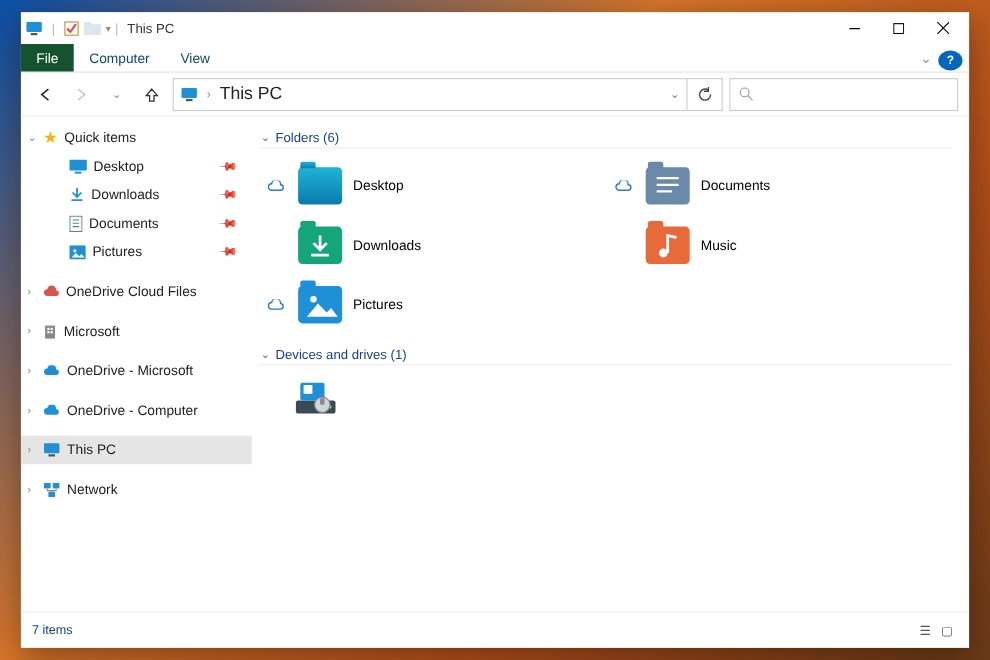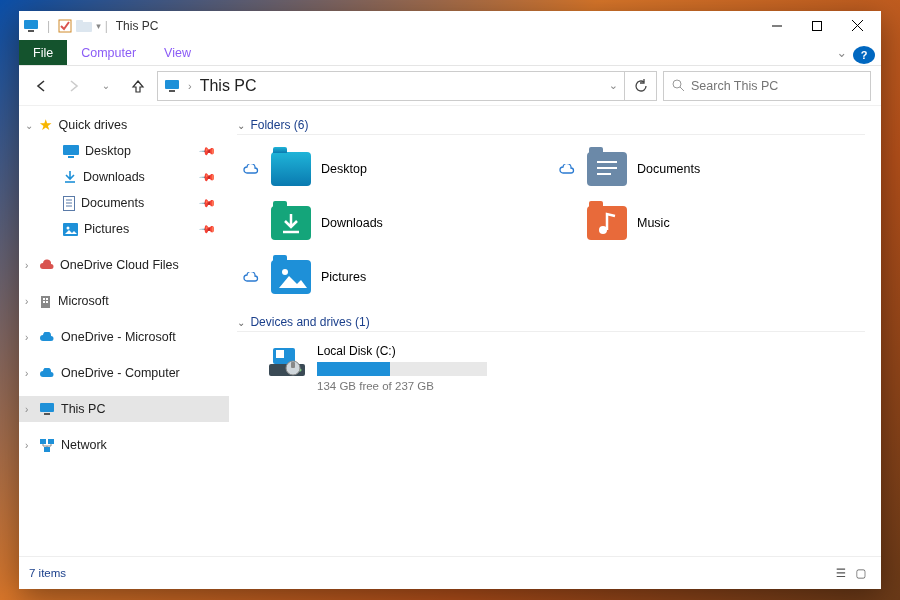--- a/index.html
+++ b/index.html
@@ -9,21 +9,21 @@
     display:flex; align-items:center; justify-content:center;
   }
   .window { width: 862px; height: 578px; background:#fff; display:flex; flex-direction:column; box-shadow:0 8px 30px rgba(0,0,0,.4); }
   .titlebar { height:29px; display:flex; align-items:center; padding:0 4px; font-size:12px; color:#333; }
   .titlebar .ticons { display:flex; gap:4px; align-items:center; }
   .titlebar .sep { color:#bbb; margin:0 4px; }
   .titlebar .title { margin-left:4px; }
   .titlebar .spacer { flex:1; }
   .winbtn { width:40px; height:29px; display:flex; align-items:center; justify-content:center; cursor:default;}
   .ribbon { height:26px; display:flex; align-items:stretch; font-size:12.5px; border-bottom:1px solid #e5e5e5; }
-  .ribbon .tab { padding:0 14px; display:flex; align-items:center; color:#8b5cf6; }
+  .ribbon .tab { padding:0 14px; display:flex; align-items:center; color:#0c4a6e; }
   .ribbon .tab.file { background:#14532d; color:#fff; }
   .ribbon .spacer{flex:1;}
   .ribbon .help { width:22px; height:18px; margin:4px 6px 0 0; align-self:center; display:flex;align-items:center;justify-content:center; background:#0067c0;color:#fff;border-radius:50%;font-size:11px;font-weight:bold;}
   .ribbon .expand { padding:0 6px; color:#888; display:flex;align-items:center;}
   .navbar { height:40px; display:flex; align-items:center; gap:6px; padding:4px 10px; border-bottom:1px solid #f0f0f0;}
   .navbtn { width:26px;height:28px;display:flex;align-items:center;justify-content:center;color:#555;}
   .navbtn.disabled{color:#ccc;}
   .addr { flex:1; height:30px; border:1px solid #ccc; display:flex; align-items:center; gap:8px; padding:0 6px;}
   .addr .chev{color:#888;font-size:11px;}
   .refresh{width:32px;height:30px;border:1px solid #ccc; border-left:none; display:flex;align-items:center;justify-content:center;color:#555; margin-left:-6px;}
@@ -148,31 +148,30 @@
           <path d="M10 0 L10 4 L6 4" fill="none" stroke="#444" stroke-width="1.3"></path>
         </svg>
     </div>
     <div class="search">
       <span>
           <svg width="13" height="13">
             <circle cx="5" cy="5" r="4" fill="none" stroke="#999"></circle>
             <line x1="8" y1="8" x2="12" y2="12" stroke="#999"></line>
           </svg>
         </span>
-      <input placeholder="Search This PC" style="">
     </div>
   </div>
 
   <div class="body">
 
     <div class="sidebar">
       <div class="sbitem">
         <span class="caret">⌄</span>
         <span style="color:#f7b500;font-size:15px;">★</span>
-        <span>Quick drives</span>
+        <span>Quick items</span>
       </div>
       <div class="sbitem sub">
         <span>
             <svg width="16" height="13">
               <rect width="16" height="10" rx="1" fill="#1e90d8"></rect>
               <rect x="5" y="11" width="6" height="2" fill="#1e90d8"></rect>
             </svg>
           </span>
         <span>Desktop</span>
         <span class="pin">📌</span>
@@ -360,27 +359,20 @@
         <span>
           <svg width="40" height="36">
               <rect x="2" y="20" width="36" height="12" rx="2" fill="#3a4a55"></rect>
               <circle cx="33" cy="26" r="1.5" fill="#7fd17f"></circle>
               <rect x="6" y="4" width="22" height="16" rx="2" fill="#1e90d8"></rect>
               <rect x="9" y="6" width="8" height="8" fill="#fff"></rect>
               <circle cx="26" cy="24" r="7" fill="#d0d7dc" stroke="#888"></circle>
               <rect x="24" y="18" width="4" height="6" rx="1" fill="#888"></rect>
             </svg>
         </span>
-        <div class="drive-info">
-          <div>Local Disk (C:)</div>
-          <div class="drive-bar">
-              <div class="drive-fill" id="drive-fill" style="width: 43%;"></div>
-            </div>
-          <div class="drive-sub">134 GB free of 237 GB</div>
-        </div>
       </div>
     </div>
   </div>
 
   <div class="status">
     <span>7 items</span>
     <div class="spacer"></div>
     <span class="vbtn">☰</span>
     <span class="vbtn">▢</span>
   </div>

